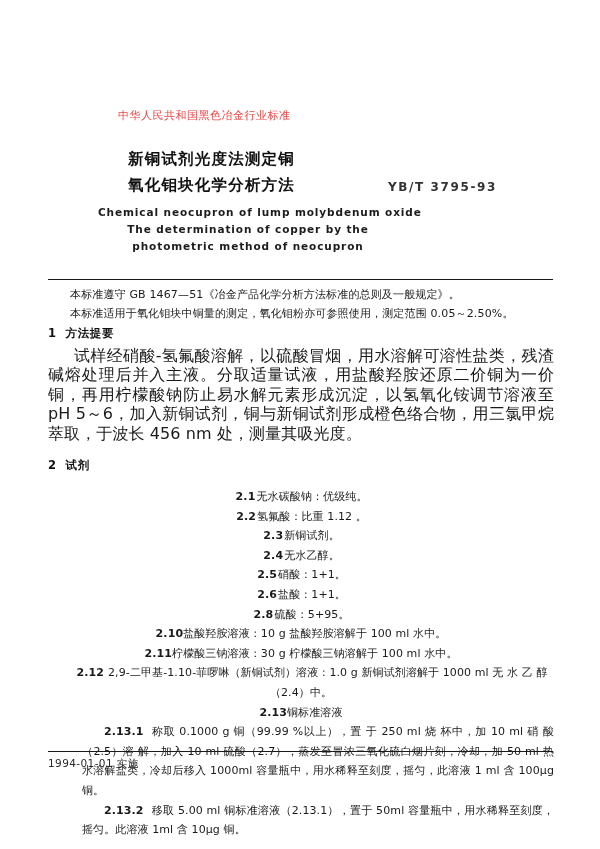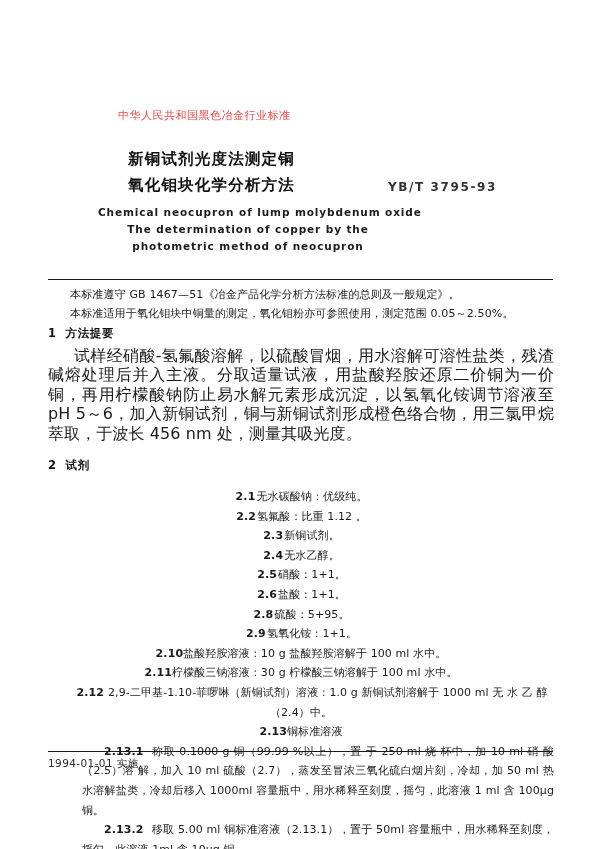--- a/index.html
+++ b/index.html
@@ -230,21 +230,20 @@
 
     <div class="gap-sm"></div>
 
     <p class="item"><span class="inum">2.1</span><span>无水碳酸钠：优级纯。</span></p>
     <p class="item"><span class="inum">2.2</span><span>氢氟酸：比重 1.12 。</span></p>
     <p class="item"><span class="inum">2.3</span><span>新铜试剂。</span></p>
     <p class="item"><span class="inum">2.4</span><span>无水乙醇。</span></p>
     <p class="item"><span class="inum">2.5</span><span>硝酸：1+1。</span></p>
     <p class="item"><span class="inum">2.6</span><span>盐酸：1+1。</span></p>
     <p class="item"><span class="inum">2.8</span><span>硫酸：5+95。</span></p>
-    <p class="item"><span class="inum">2.9</span><span>氢氧化铵：1+1。</span></p>
     <p class="item"><span class="inum">2.10</span><span>盐酸羟胺溶液：10 g 盐酸羟胺溶解于 100 ml 水中。</span></p>
     <p class="item"><span class="inum">2.11</span><span>柠檬酸三钠溶液：30 g 柠檬酸三钠溶解于 100 ml 水中。</span></p>
 
     <p class="item wrap"><span class="inum">2.12</span><span>2,9-二甲基-1.10-菲啰啉（新铜试剂）溶液：1.0 g 新铜试剂溶解于 1000 ml 无 水 乙 醇（2.4）中。</span></p>
 
     <p class="item"><span class="inum">2.13</span><span>铜标准溶液</span></p>
 
     <p class="item sub"><span class="inum">2.13.1</span><span>称取 0.1000 g 铜（99.99 %以上），置 于 250 ml 烧 杯中，加 10 ml 硝 酸（2.5）溶 解，加入 10 ml 硫酸（2.7），蒸发至冒浓三氧化硫白烟片刻，冷却，加 50 ml 热水溶解盐类，冷却后移入 1000ml 容量瓶中，用水稀释至刻度，摇匀，此溶液 1 ml 含 100μg 铜。</span></p>
 
     <p class="item sub"><span class="inum">2.13.2</span><span>移取 5.00 ml 铜标准溶液（2.13.1），置于 50ml 容量瓶中，用水稀释至刻度，摇匀。此溶液 1ml 含 10μg 铜。</span></p>

